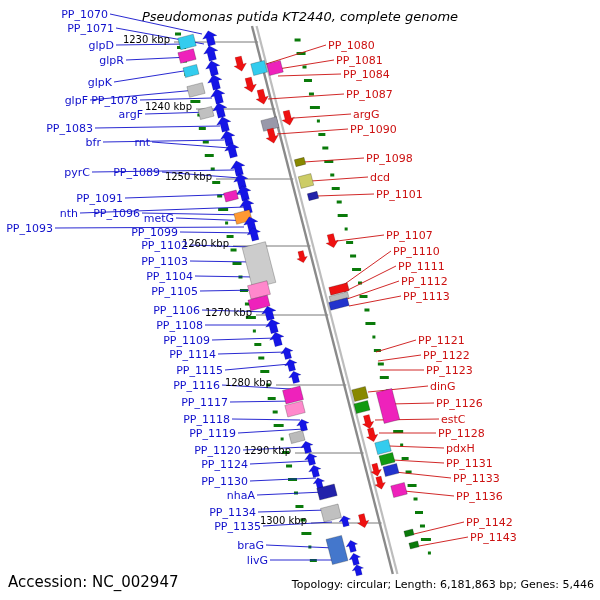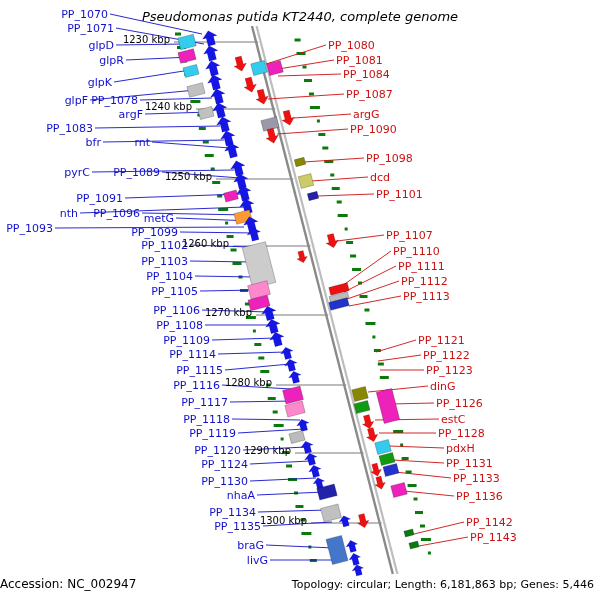--- a/index.html
+++ b/index.html
@@ -1,20 +1,20 @@
 <!DOCTYPE html>
 <html><head>
 <meta charset="utf-8">
 <style>
   html,body{margin:0;padding:0;background:#fff;}
   .stage{position:relative;width:600px;height:600px;background:#fff;overflow:hidden;
          font-family:"DejaVu Sans", sans-serif;}
   .title{position:absolute;top:9px;left:0;right:0;text-align:center;
          font-style:italic;font-size:13px;color:#000;}
-  .footer-left{position:absolute;left:0;bottom:9px;font-size:12px;color:#000;}
+  .footer-left{position:absolute;left:8px;bottom:9px;font-size:15px;color:#000;}
   .footer-right{position:absolute;right:6px;bottom:9px;font-size:11px;color:#000;text-align:right;}
   svg.map{position:absolute;left:0;top:0;}
   text{user-select:none;}
 </style>
 </head>
 <body>
 
 <div class="stage">
   <div class="title">Pseudomonas putida KT2440, complete genome</div>
 

